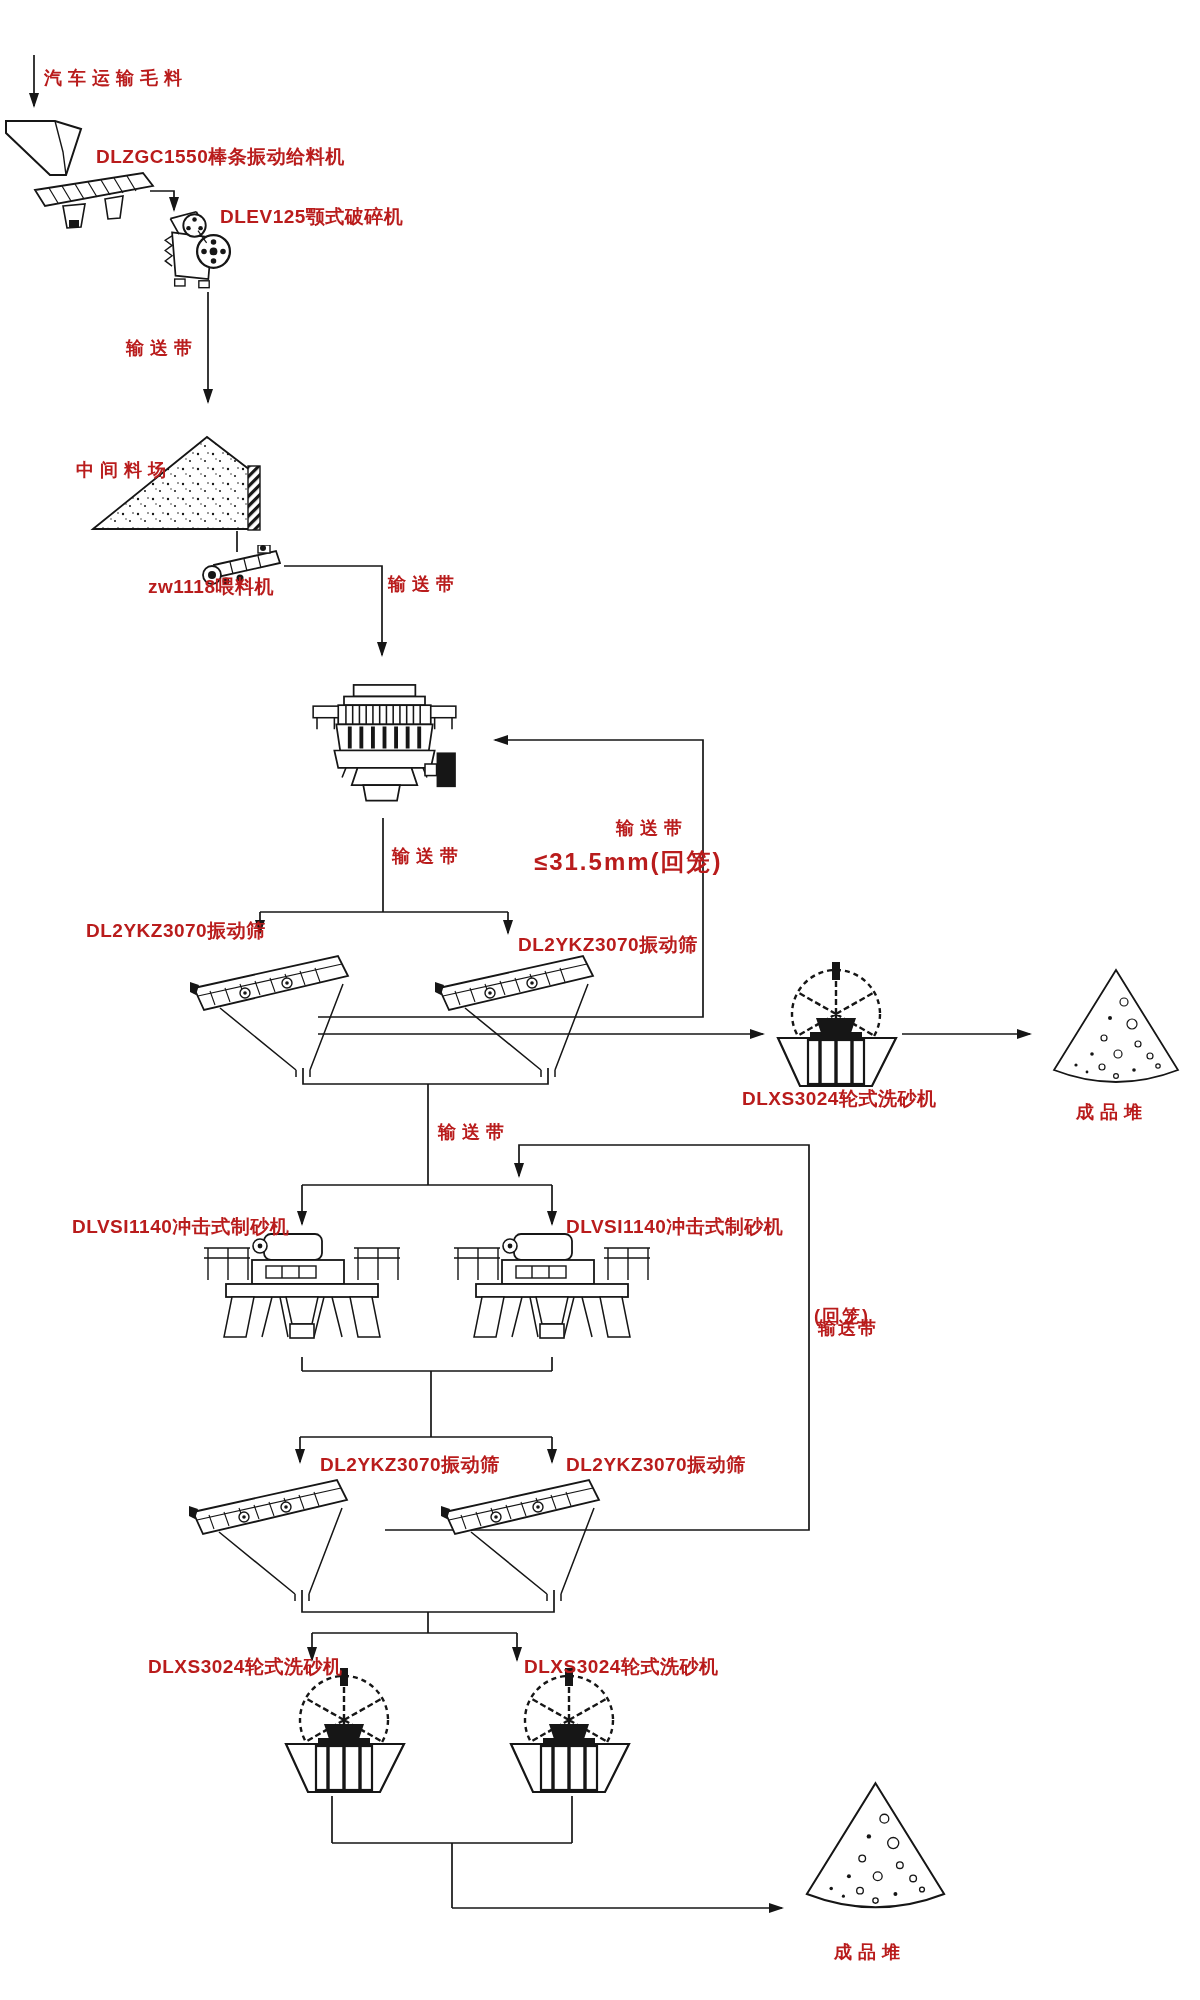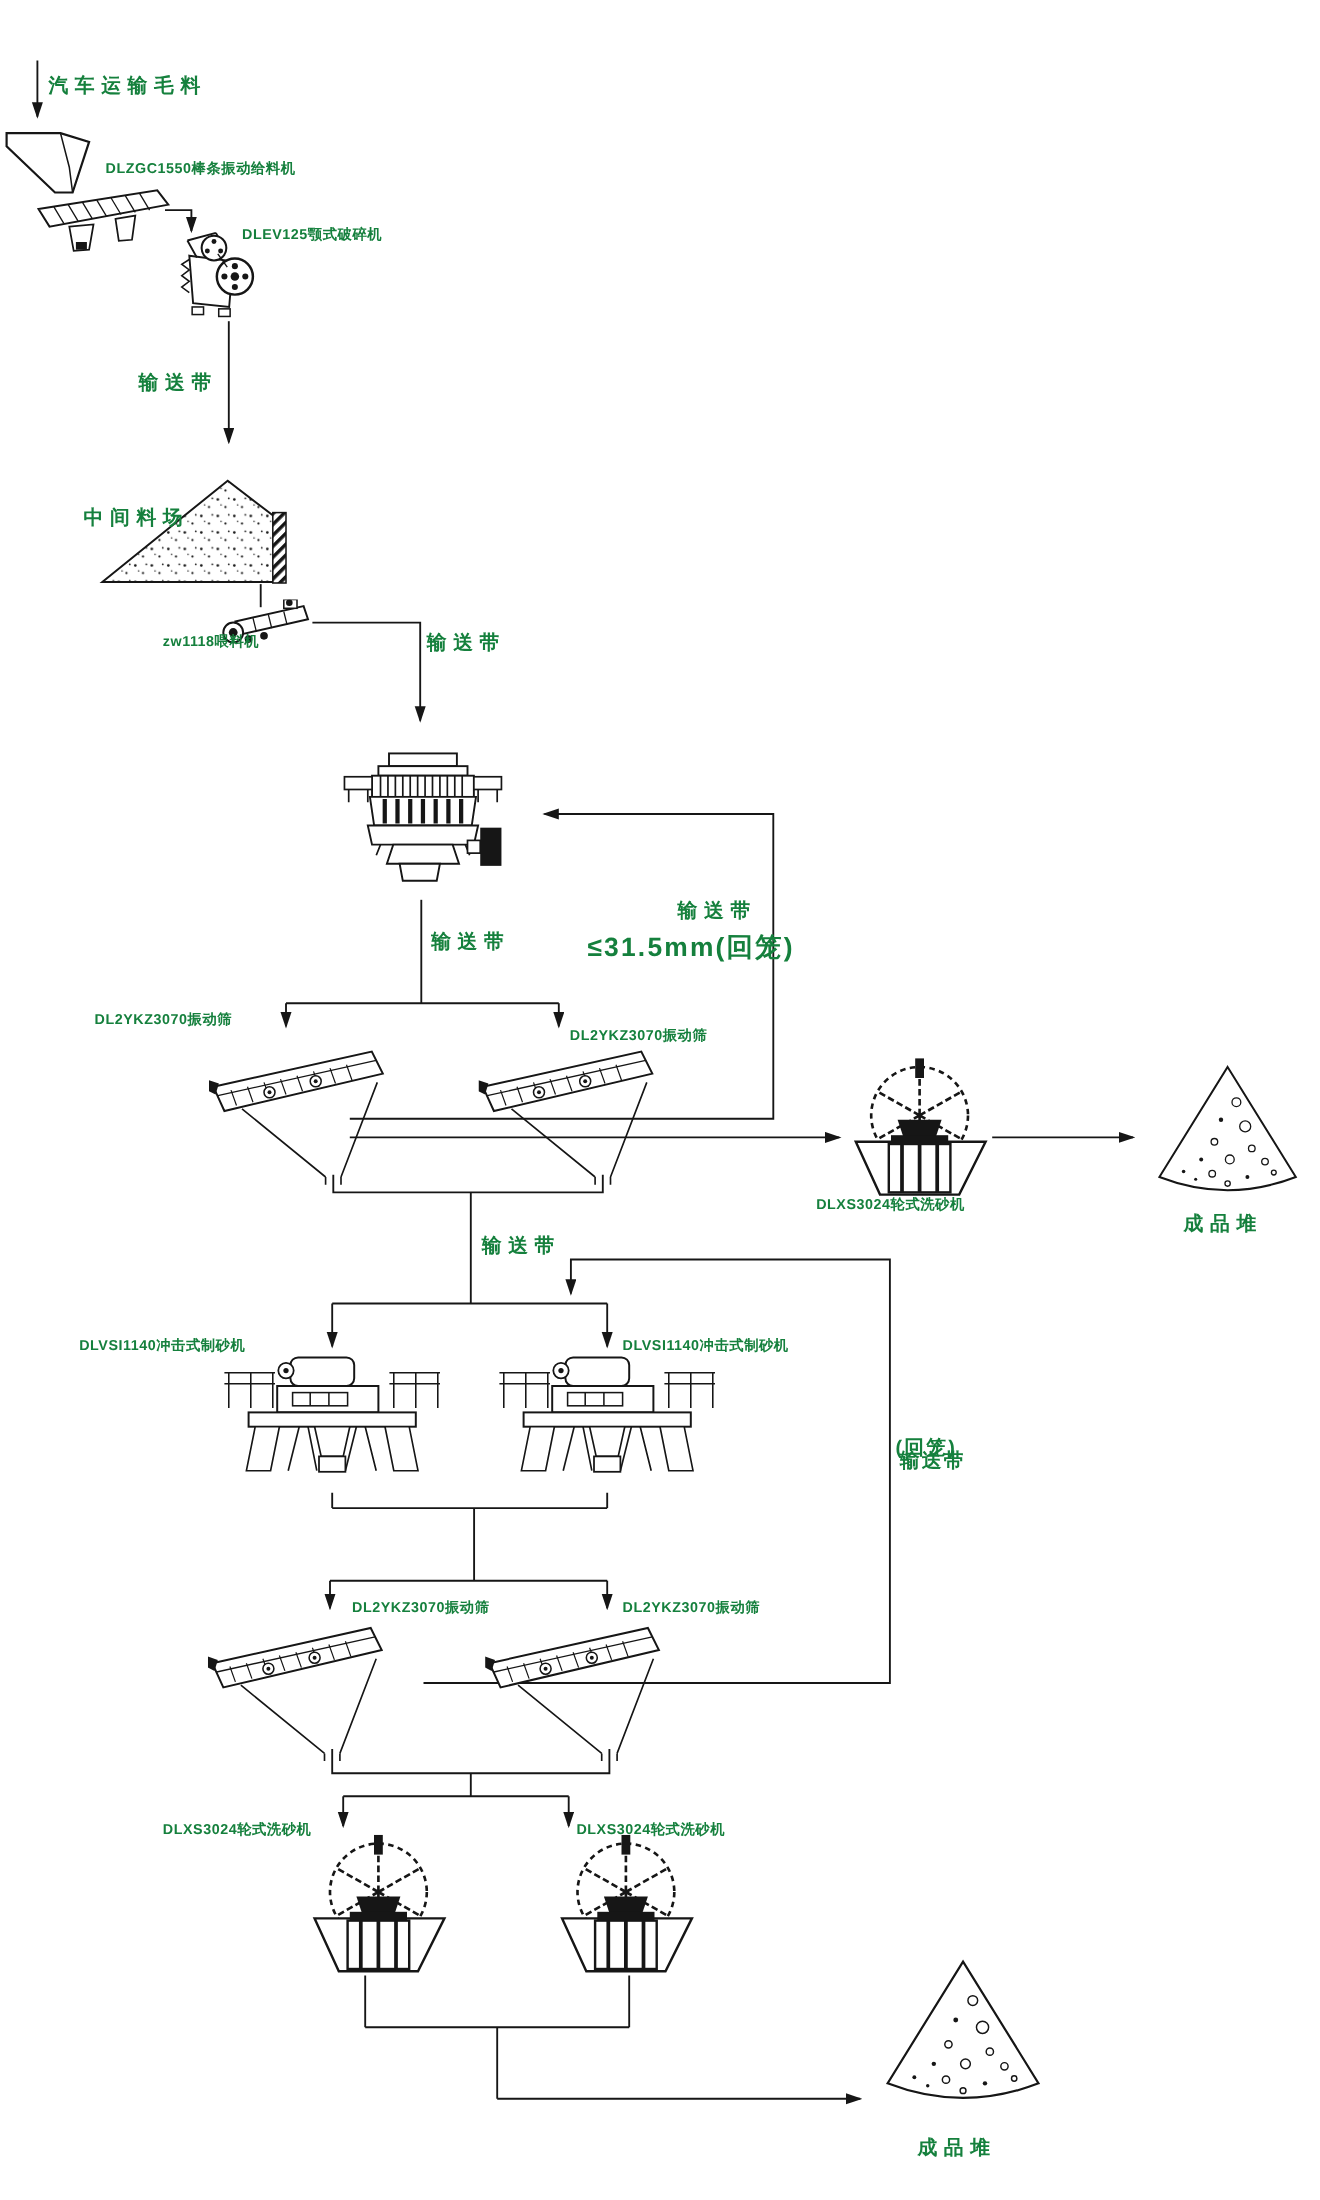--- a/index.html
+++ b/index.html
@@ -1,21 +1,21 @@
 <!DOCTYPE html>
 <html><head>
 <meta charset="utf-8">
 <style>
   html,body{margin:0;padding:0;background:#e8e8e8;}
   .canvas{position:relative;width:1200px;height:2000px;background:#ffffff;overflow:hidden;
           font-family:"Liberation Sans","DejaVu Sans",sans-serif;}
   .canvas svg.diagram{position:absolute;left:0;top:0;}
-  .lbl{position:absolute;color:#15803d;font-size:17px;font-weight:600;white-space:nowrap;line-height:1.15;}
+  .lbl{position:absolute;color:#b91c1c;font-size:17px;font-weight:600;white-space:nowrap;line-height:1.15;}
   .lbl.cjk{font-weight:600;letter-spacing:6px;font-size:18px;}
-  .lbl.model{font-size:13px;letter-spacing:0.5px;text-align:center;}
+  .lbl.model{font-size:19px;letter-spacing:0.5px;text-align:center;}
   .lbl.ret{font-size:18px;letter-spacing:2px;}
   .lbl.big{font-size:24px;letter-spacing:2px;}
 </style>
 </head>
 <body>
 
 <div class="canvas">
 
 <svg class="diagram" width="1200" height="2000" viewBox="0 0 1200 2000">
   <defs>

